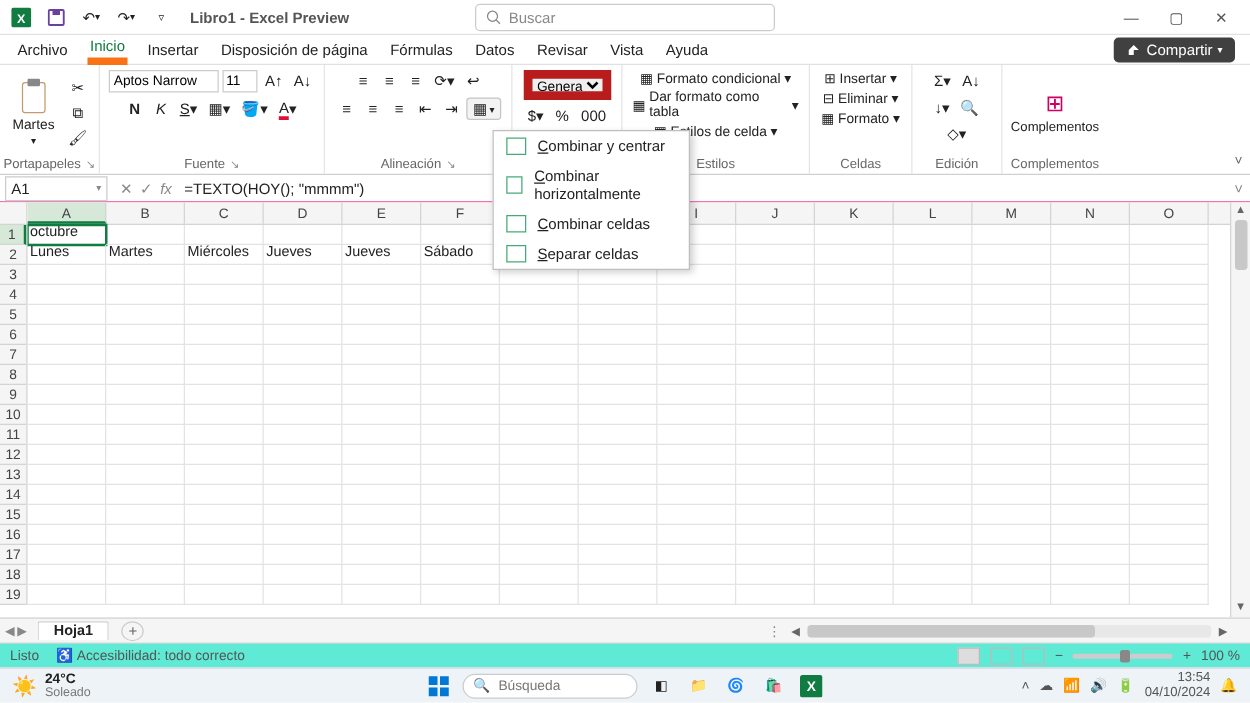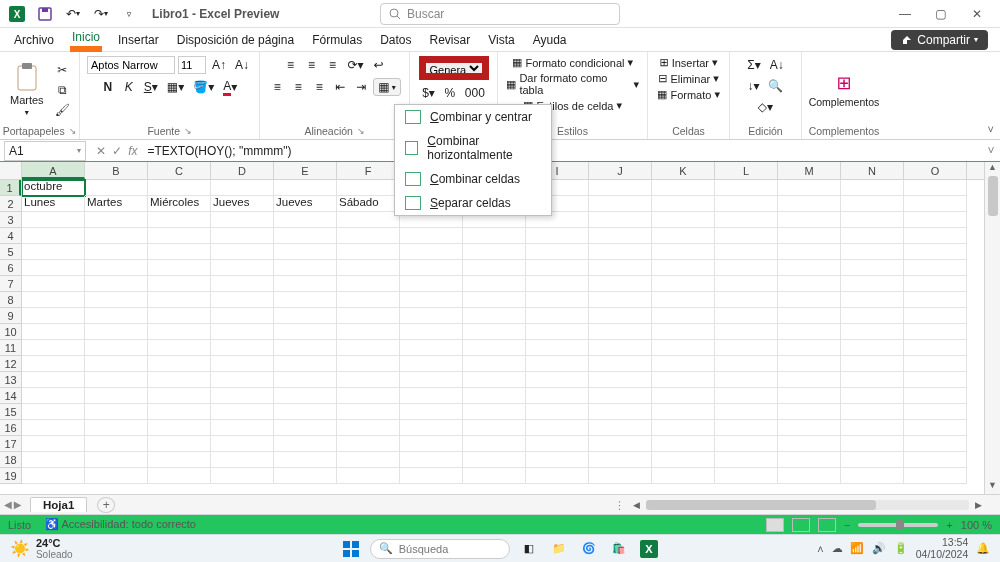--- a/index.html
+++ b/index.html
@@ -61,21 +61,21 @@
 .tabs-row { height:20px; background:#f5f5f5; border-top:1px solid #d4d4d4; display:flex; align-items:center; padding-left:30px; gap:4px; position:relative;}
 .tabs-row .navbtn { position:absolute; left:4px; display:flex; gap:2px; color:#888; font-size:10px;}
 .sheet-tab { background:#fff; border:1px solid #ccc; border-bottom:none; padding:1px 12px; font-size:11.5px; border-radius:2px 2px 0 0; font-weight:600;}
 .addsheet { width:18px; height:16px; border:1px solid #ccc; border-radius:50%; text-align:center; line-height:14px; color:#666; cursor:pointer; margin-left:6px; font-size:12px;}
 .hscroll { position:absolute; right:16px; top:3px; width:370px; height:14px; display:flex; align-items:center;}
 .hscroll .track{flex:1;height:10px;background:#e8e8e8;border-radius:3px;position:relative;margin:0 4px;}
 .hscroll .thumb{position:absolute;left:0;width:230px;height:10px;background:#c8c8c8;border-radius:3px;}
 .hscroll .harr{font-size:9px;color:#666;cursor:pointer;padding:0 2px;}
 .hsplit{color:#888;font-size:11px;margin-right:6px;}
 
-.statusbar { height:20px; background:#22c55e; border-top:1px solid #d4d4d4; display:flex; align-items:center; padding:0 8px; font-size:11px; color:#555; gap:14px;}
+.statusbar { height:20px; background:#5eead4; border-top:1px solid #d4d4d4; display:flex; align-items:center; padding:0 8px; font-size:11px; color:#555; gap:14px;}
 .statusbar .right { margin-left:auto; display:flex; align-items:center; gap:8px;}
 .viewbtn { width:18px; height:14px; border:1px solid #bbb; cursor:pointer; display:inline-block;}
 .zoom-slider { width:80px; height:4px; background:#ccc; position:relative; border-radius:2px;}
 .zoom-slider .zthumb { position:absolute; left:38px; top:-3px; width:8px; height:10px; background:#888; border-radius:2px;}
 
 .taskbar { position:absolute; bottom:0; left:0; right:0; height:28px; background:#eef3f7; border-top:1px solid #d0d8e0; display:flex; align-items:center; padding:0 10px; gap:10px; font-size:11px;}
 .taskbar .weather{display:flex;align-items:center;gap:6px;}
 .taskbar .center { position:absolute; left:50%; transform:translateX(-50%); display:flex; align-items:center; gap:8px;}
 .task-search { width:140px; height:20px; border:1px solid #ccc; border-radius:12px; background:#fff; display:flex; align-items:center; padding:0 8px; gap:6px; color:#777;}
 .tbicon { width:22px; height:22px; display:flex; align-items:center; justify-content:center; border-radius:3px; cursor:pointer;}

